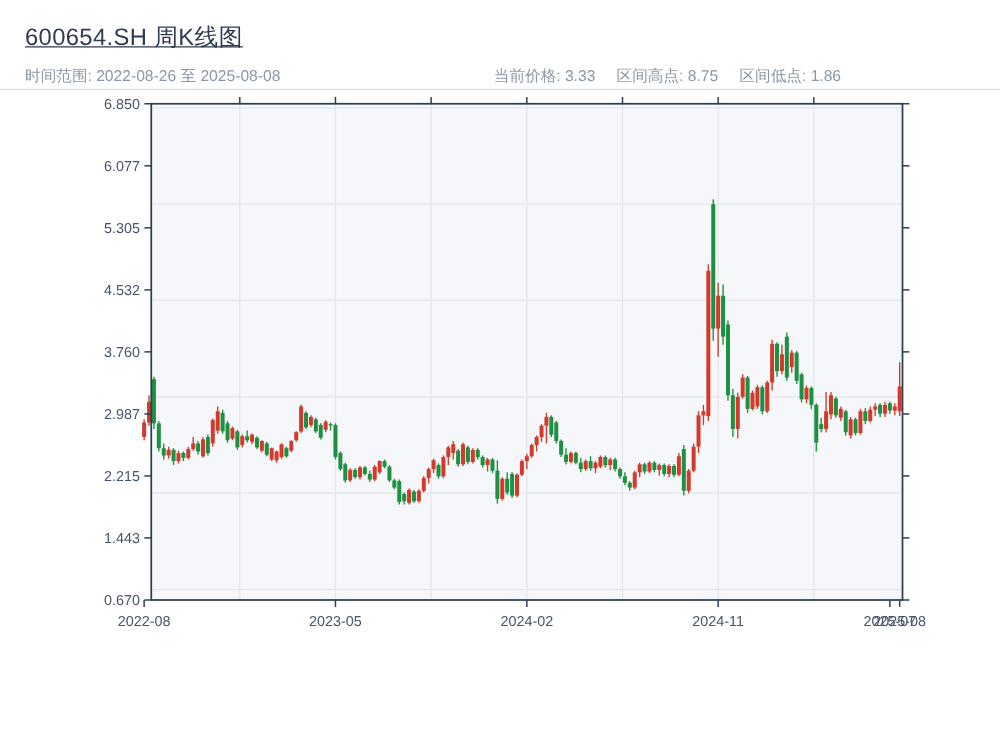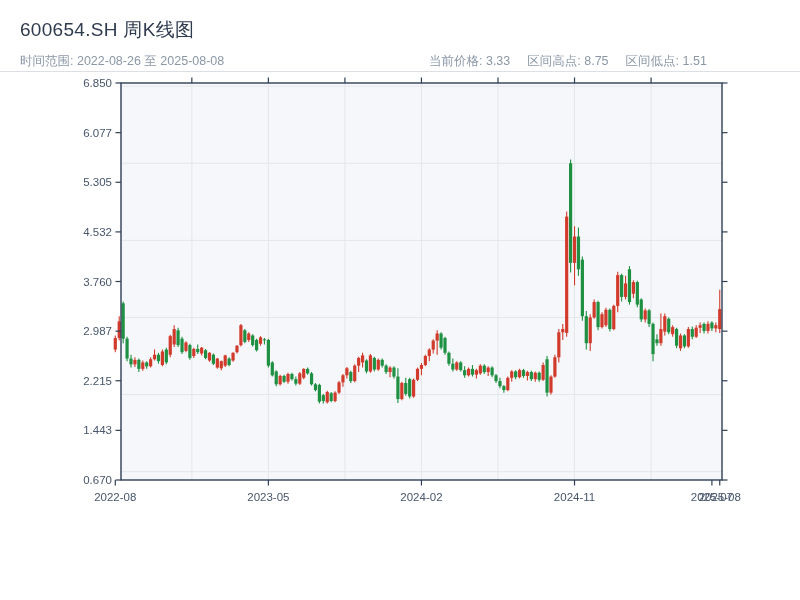--- a/index.html
+++ b/index.html
@@ -1,22 +1,22 @@
 <!DOCTYPE html>
 <html><head>
 <meta charset="utf-8">
 <style>
   html,body{margin:0;padding:0;}
   body{width:800px;height:600px;background:#ffffff;position:relative;overflow:hidden;
        font-family:"Liberation Sans", sans-serif;}
   .stage{position:absolute;left:0;top:0;width:800px;height:600px;}
-  .hdr-title{position:absolute;left:20px;top:17px;font-size:19px;letter-spacing:.3px;color:#2f3b4f;}
+  .hdr-title{position:absolute;left:20px;top:17px;font-size:19px;letter-spacing:.3px;color:#2f3b4f;text-decoration:underline;}
   .hdr-sub{position:absolute;top:53px;font-size:12.5px;color:#8b97a6;white-space:nowrap;text-align:right;}
   .hdr-sub-left{left:20px;}
-  .hdr-stats{left:395px;display:flex;gap:17px;margin-left:34px;}
+  .hdr-stats{left:395px;display:flex;gap:17px;}
   .hdr-divider{position:absolute;left:0;top:71px;width:800px;height:1px;background:#dcdfe3;}
   svg text{font-family:"Liberation Sans", sans-serif;font-size:11.5px;fill:#47566b;}
   svg text.xlab{font-size:11.5px;}
 </style>
 </head>
 <body>
 
 <div class="stage">
   <svg id="kline-svg" width="800" height="600" viewBox="0 0 800 600">
       <rect x="121" y="83" width="601" height="397" fill="#f5f7fa"></rect>
@@ -389,16 +389,16 @@
       <line x1="711.9" y1="480" x2="711.9" y2="485.5" stroke="#2e3f54" stroke-width="1.2"></line>
       <text x="711.9" y="501" text-anchor="middle" class="xlab">2025-07</text>
       <line x1="719.7499999999999" y1="480" x2="719.7499999999999" y2="485.5" stroke="#2e3f54" stroke-width="1.2"></line>
       <text x="719.7499999999999" y="501" text-anchor="middle" class="xlab">2025-08</text>
     </svg>
   <div class="hdr-title">600654.SH 周K线图</div>
   <div class="hdr-sub hdr-sub-left">时间范围: 2022-08-26 至 2025-08-08</div>
   <div class="hdr-sub hdr-stats">
     <span>当前价格: 3.33</span>
     <span>区间高点: 8.75</span>
-    <span>区间低点: 1.51</span>
+    <span>区间低点: 1.86</span>
   </div>
   <div class="hdr-divider"></div>
 </div>
 
 </body></html>

